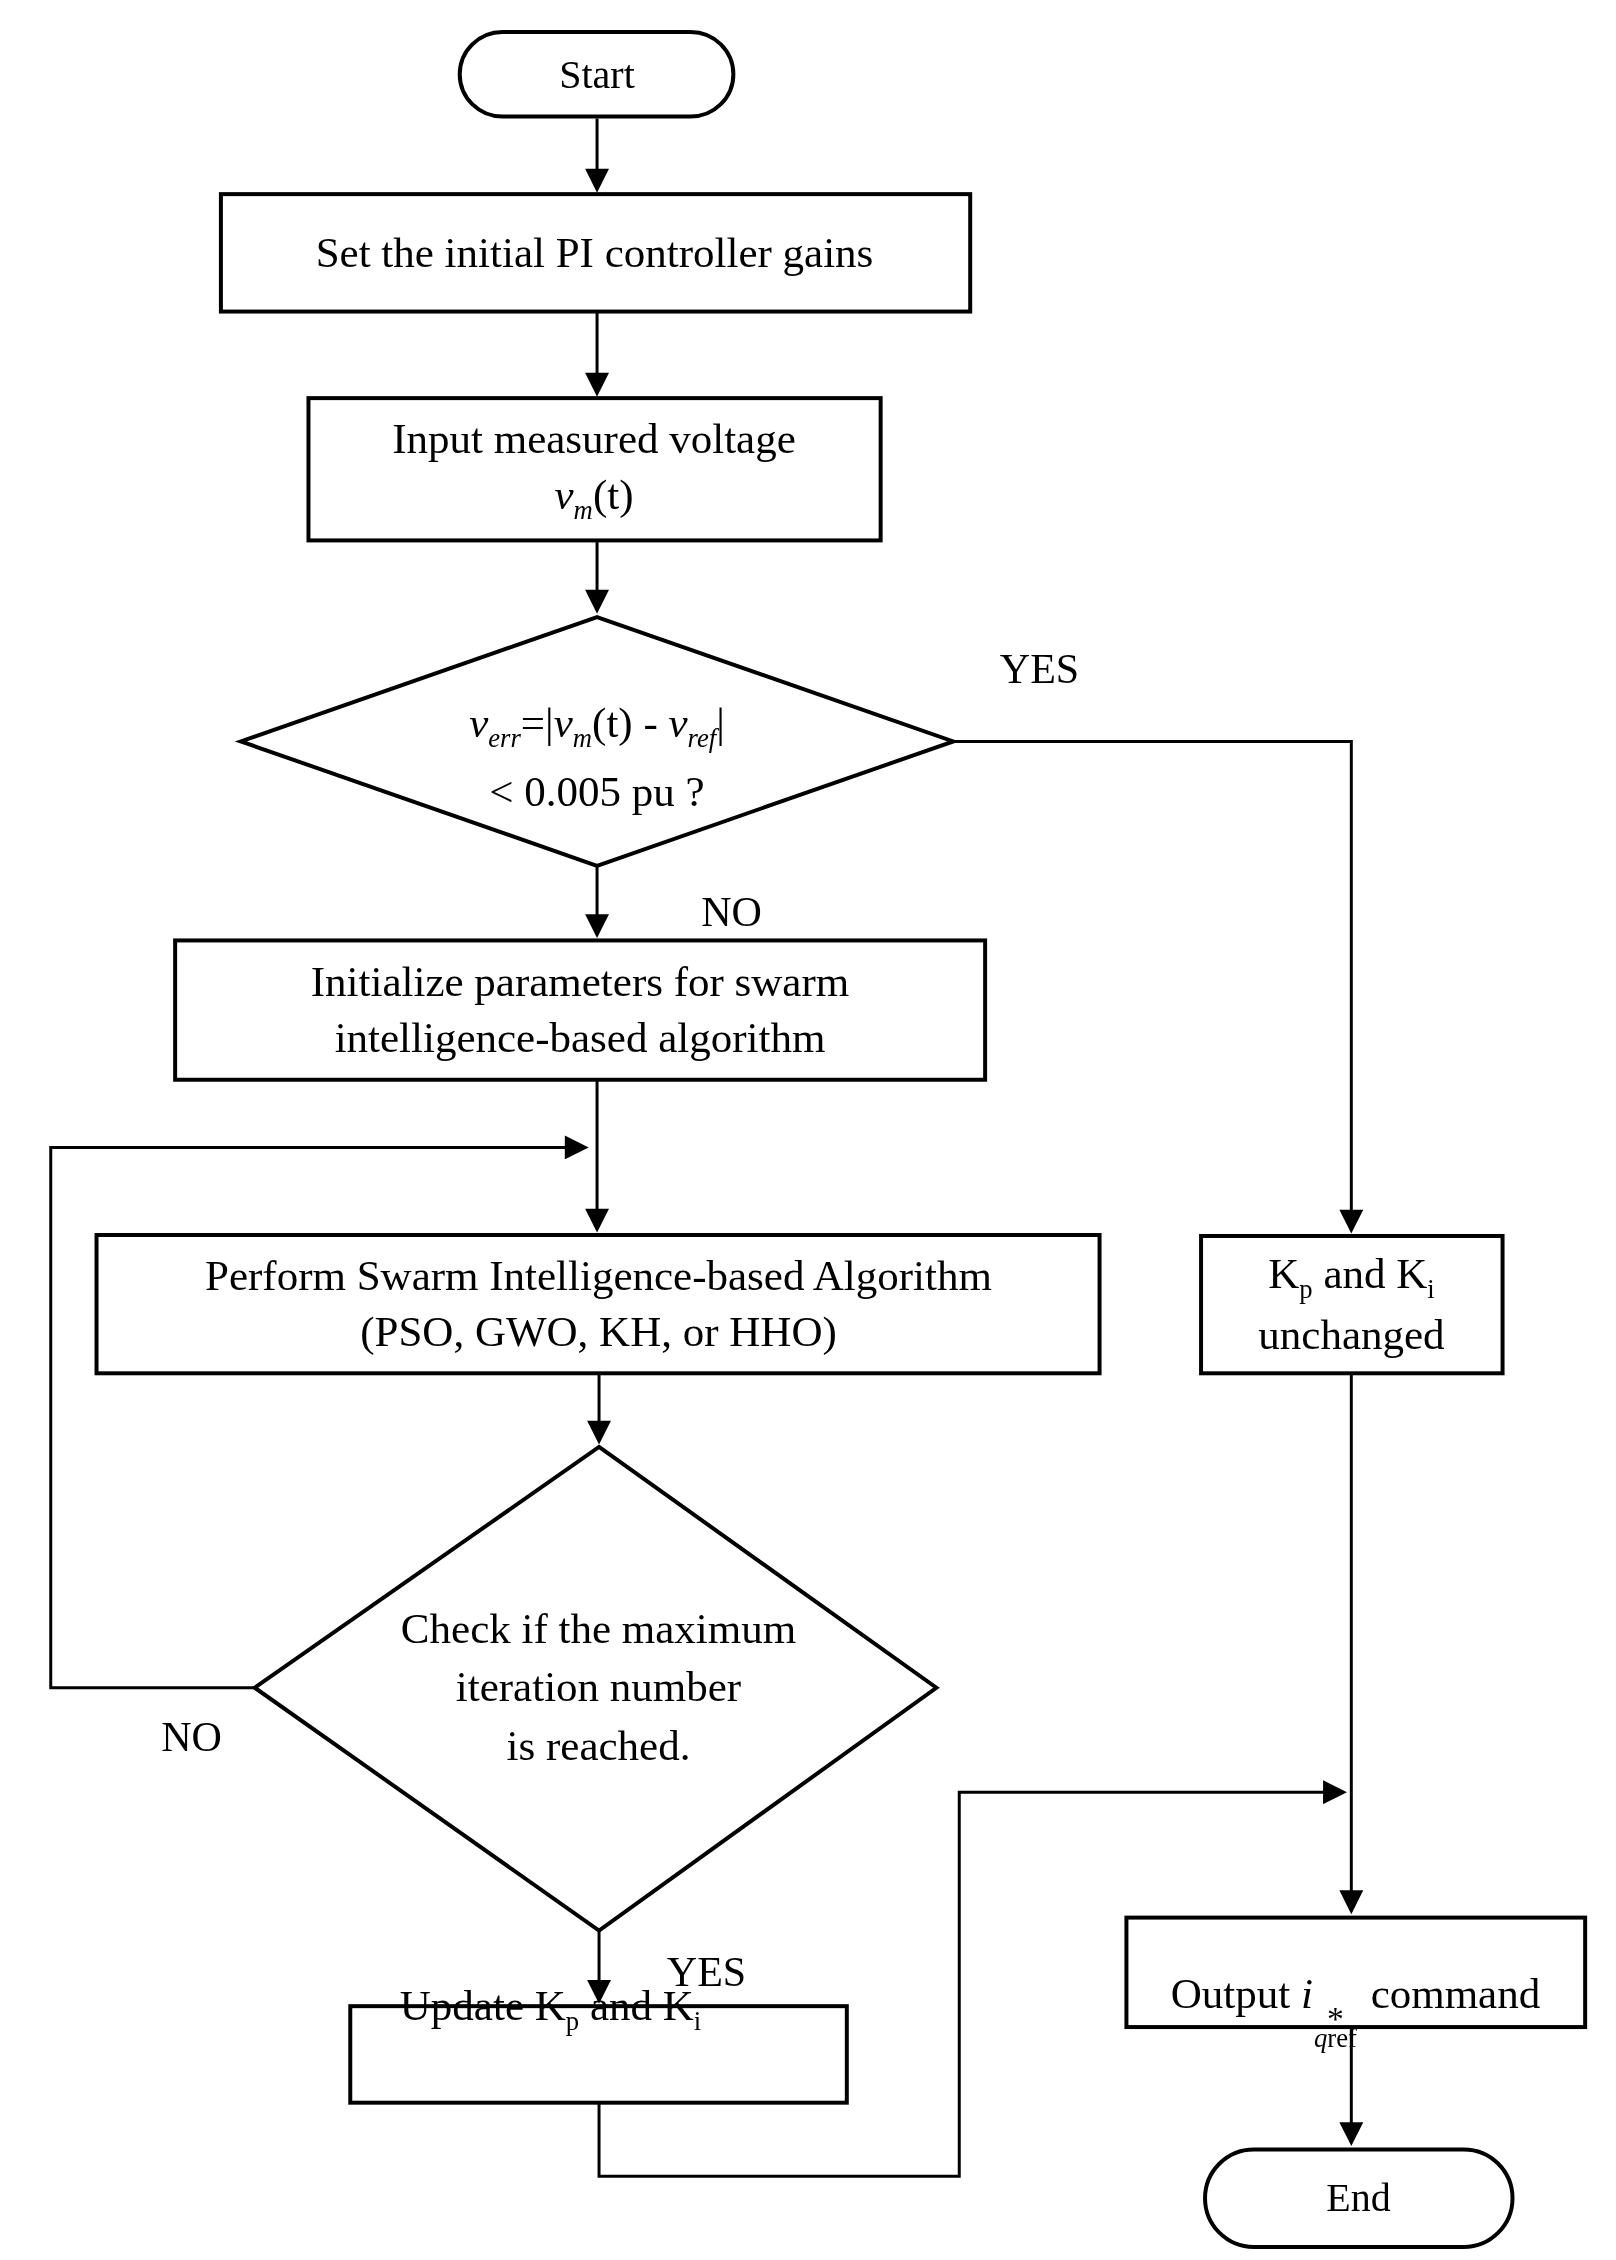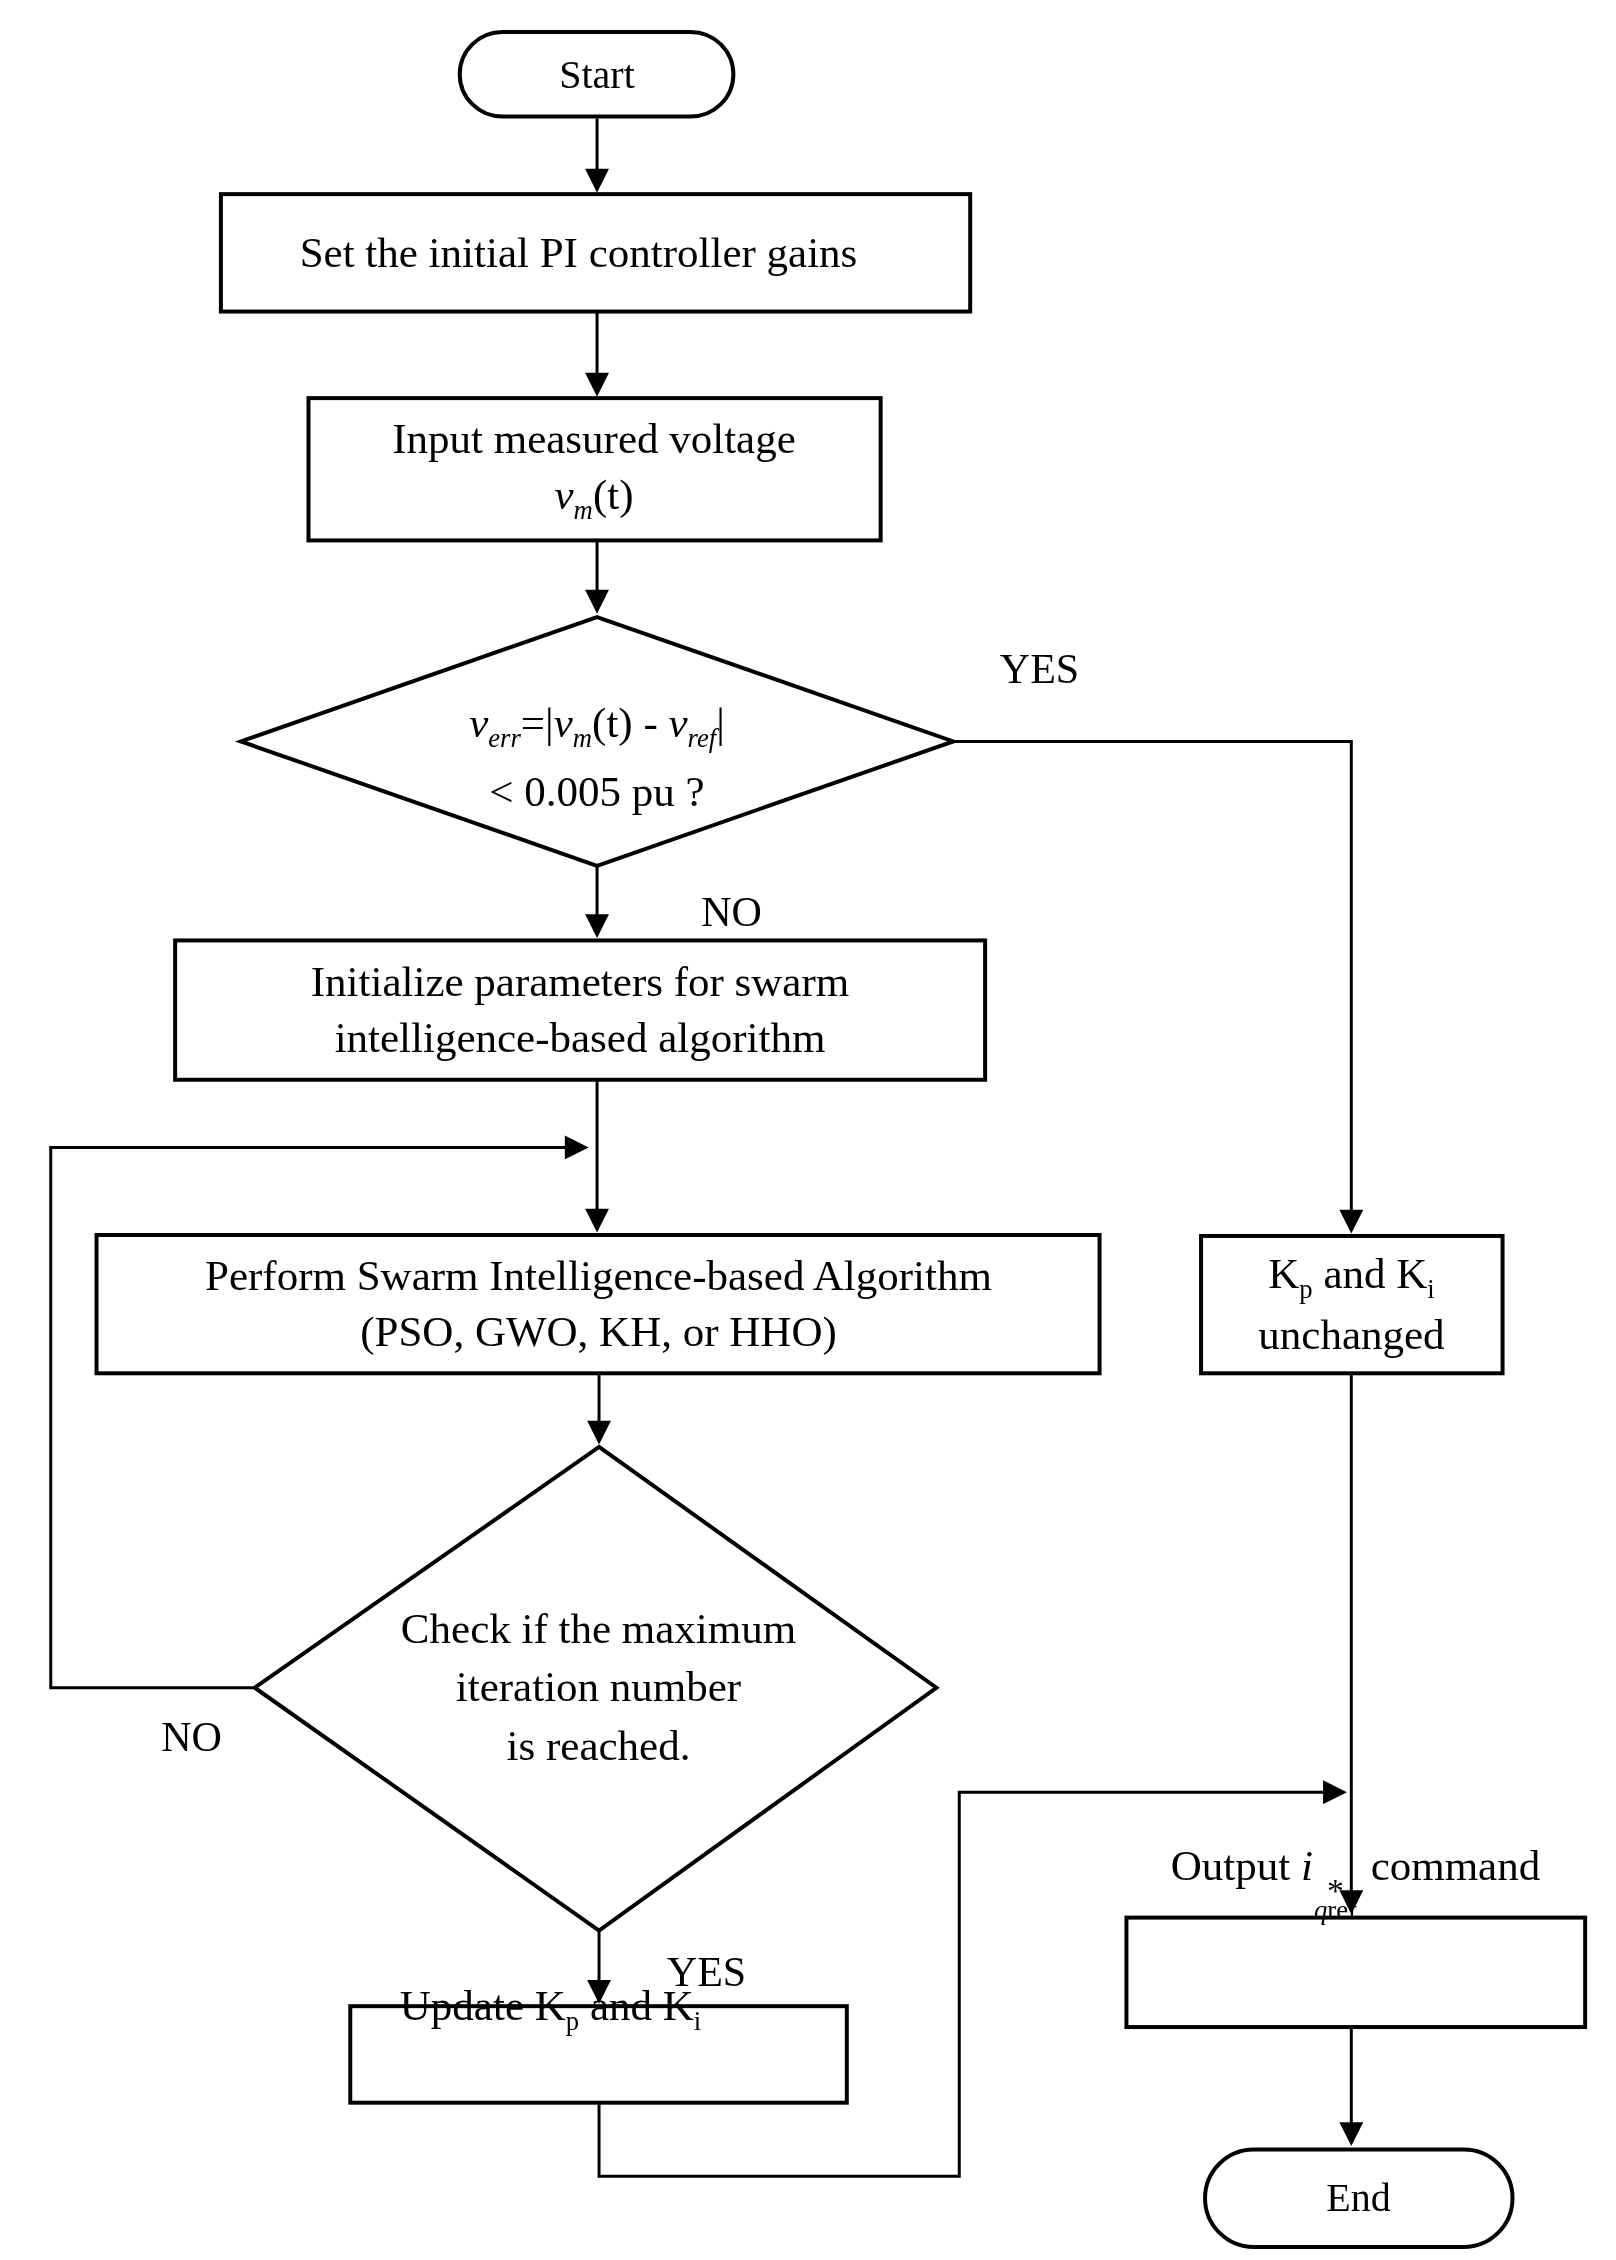--- a/index.html
+++ b/index.html
@@ -101,21 +101,21 @@
       <rect x="352" y="2016" width="499" height="97"></rect>
       <rect x="1132" y="1927" width="461" height="110"></rect>
       <rect x="1211" y="2160" width="309" height="98" rx="49" ry="49"></rect>
     </g>
   </svg>
 
   <div class="node-text big" style="left:460px; top:32px; width:274px; height:85px;">
     <span>Start</span>
   </div>
 
-  <div class="node-text" style="left:204px; top:194px; width:749px; height:117px;">
+  <div class="node-text" style="left:220px; top:194px; width:749px; height:117px;">
     <span>Set the initial PI controller gains</span>
   </div>
 
   <div class="node-text" style="left:308px; top:398px; width:572px; height:142px;text-align:center;">
     <span>Input measured voltage</span>
     <span><i>v</i><sub class="si">m</sub><span>(t)</span></span>
   </div>
 
   <div class="node-text d1-text" style="left:241px; top:648px; width:712px; height:219px;align-items:center;">
     <span><i>v</i><sub class="si">err</sub><span>=|</span><i>v</i><sub class="si">m</sub><span>(t) - </span><i>v</i><sub class="si">ref</sub><span>|</span></span>
@@ -140,21 +140,21 @@
   <div class="node-text d2-text" style="left:300px; top:1552px; width:597px; height:271px;">
     <span>Check if the maximum</span>
     <span>iteration number</span>
     <span>is reached.</span>
   </div>
 
   <div class="node-text" style="left:350px; top:1960px; width:401px; height:97px;">
     <span><span>Update K</span><sub class="sr">p</sub><span> and K</span><sub class="sr">i</sub></span>
   </div>
 
-  <div class="node-text" style="left:1126px; top:1826px; width:459px; height:109px;">
+  <div class="node-text" style="left:1126px; top:1954px; width:459px; height:109px;">
     <span><span>Output </span><i>i</i><span class="stack">
           <span class="st-sup">*</span>
           <span class="st-sub"><i>q</i><span>ref</span></span>
         </span><span> command</span></span>
   </div>
 
   <div class="node-text big" style="left:1205px; top:2149px; width:307px; height:98px;">
     <span>End</span>
   </div>
 

